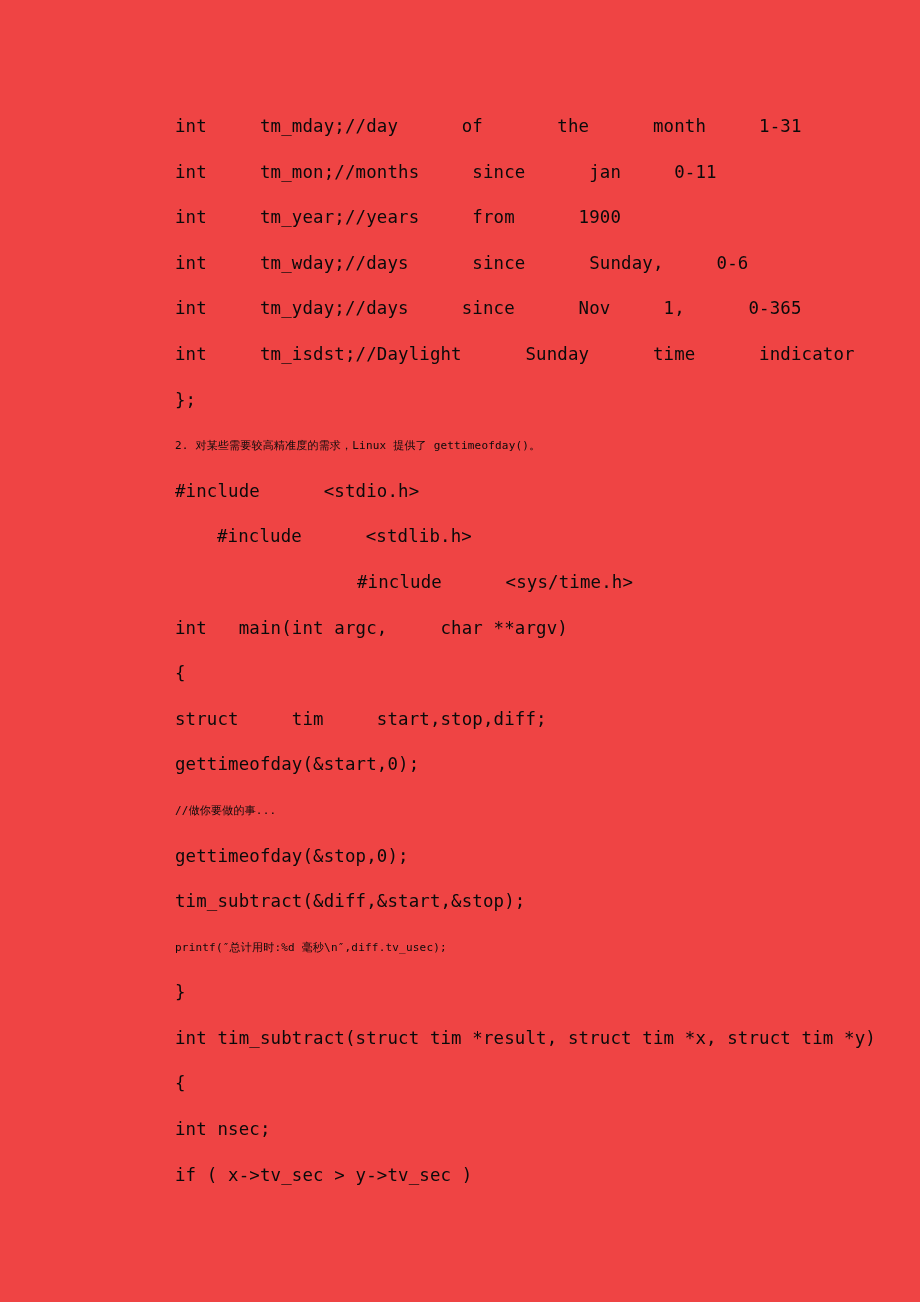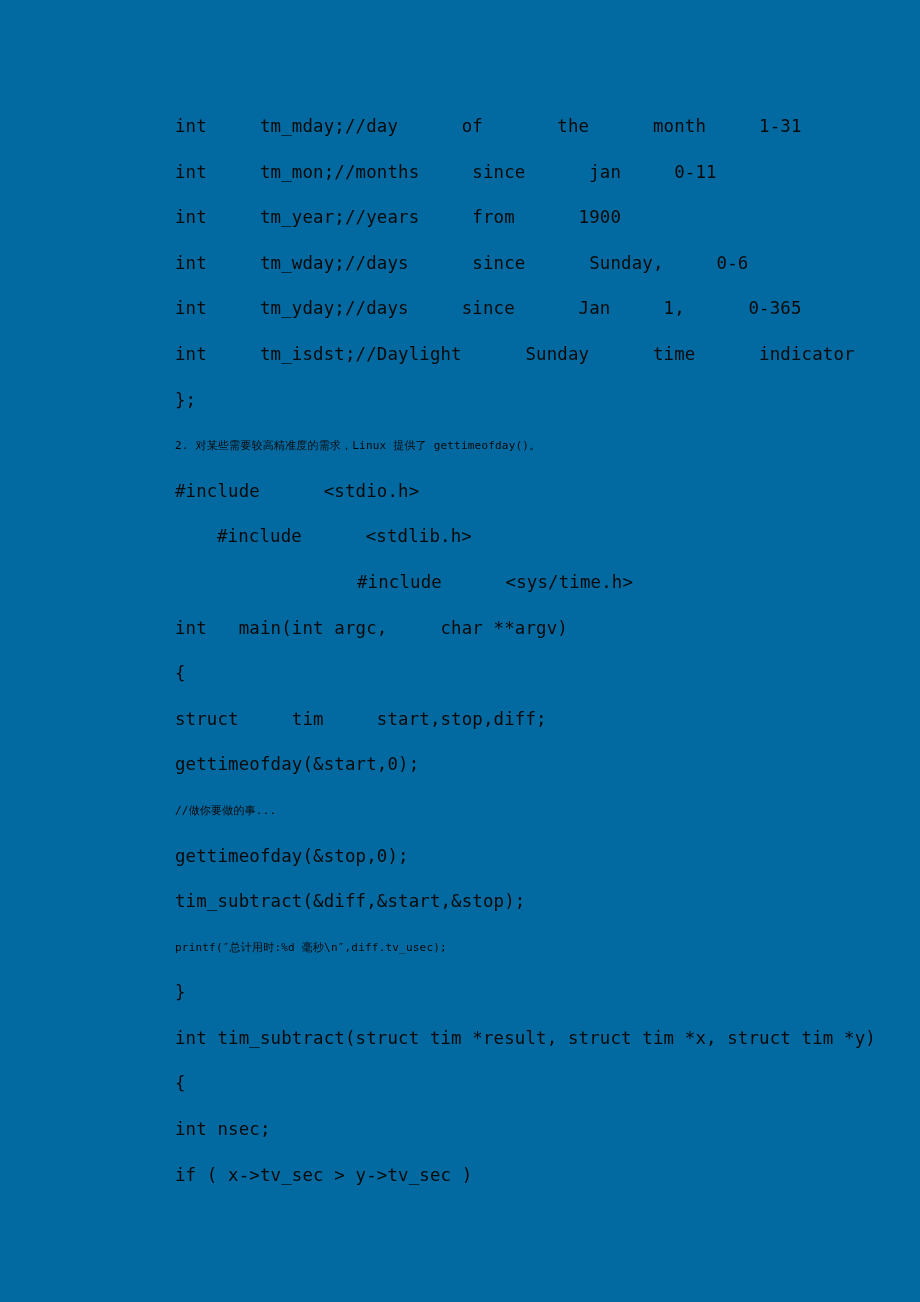--- a/index.html
+++ b/index.html
@@ -47,27 +47,27 @@
   
   .line.cjk {
     font-family: "DejaVu Sans Mono", "DejaVu Sans", "Liberation Mono", monospace;
     font-size: 11px;
     letter-spacing: 0.2px;
   }
 </style>
 </head>
 <body style="background: rgb(255, 255, 255);">
 
-<div class="page" style="background: #0369a1;">
+<div class="page" style="background: #ef4444;">
   <div class="doc-body">
       <div class="line" style="color: rgb(10, 10, 10);">int     tm_mday;//day      of       the      month     1-31</div>
       <div class="line" style="color: rgb(10, 10, 10);">int     tm_mon;//months     since      jan     0-11</div>
       <div class="line" style="color: rgb(10, 10, 10);">int     tm_year;//years     from      1900</div>
       <div class="line" style="color: rgb(10, 10, 10);">int     tm_wday;//days      since      Sunday,     0-6</div>
-      <div class="line" style="color: rgb(10, 10, 10);">int     tm_yday;//days     since      Jan     1,      0-365</div>
+      <div class="line" style="color: rgb(10, 10, 10);">int     tm_yday;//days     since      Nov     1,      0-365</div>
       <div class="line" style="color: rgb(10, 10, 10);">int     tm_isdst;//Daylight      Sunday      time      indicator</div>
       <div class="line" style="color: rgb(10, 10, 10);">};</div>
       <div class="line cjk" style="color: rgb(10, 10, 10);">2. 对某些需要较高精准度的需求，Linux 提供了 gettimeofday()。</div>
       <div class="line" style="color: rgb(10, 10, 10);">#include      &lt;stdio.h&gt;</div>
       <div class="line" style="color: rgb(10, 10, 10); margin-left: 42px;">#include      &lt;stdlib.h&gt;</div>
       <div class="line" style="color: rgb(10, 10, 10); text-align: center;">#include      &lt;sys/time.h&gt;</div>
       <div class="line" style="color: rgb(10, 10, 10);">int   main(int argc,     char **argv)</div>
       <div class="line" style="color: rgb(10, 10, 10);">{</div>
       <div class="line" style="color: rgb(10, 10, 10);">struct     tim     start,stop,diff;</div>
       <div class="line" style="color: rgb(10, 10, 10);">gettimeofday(&amp;start,0);</div>

